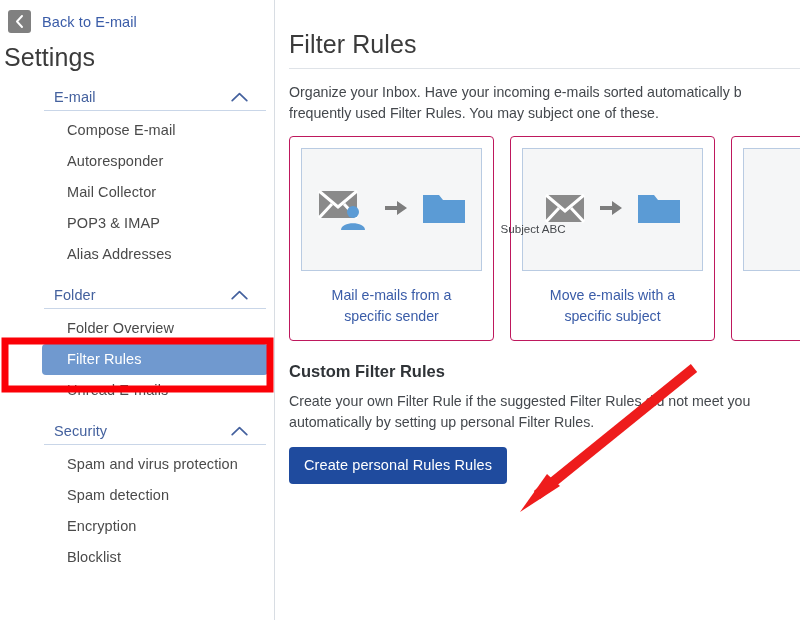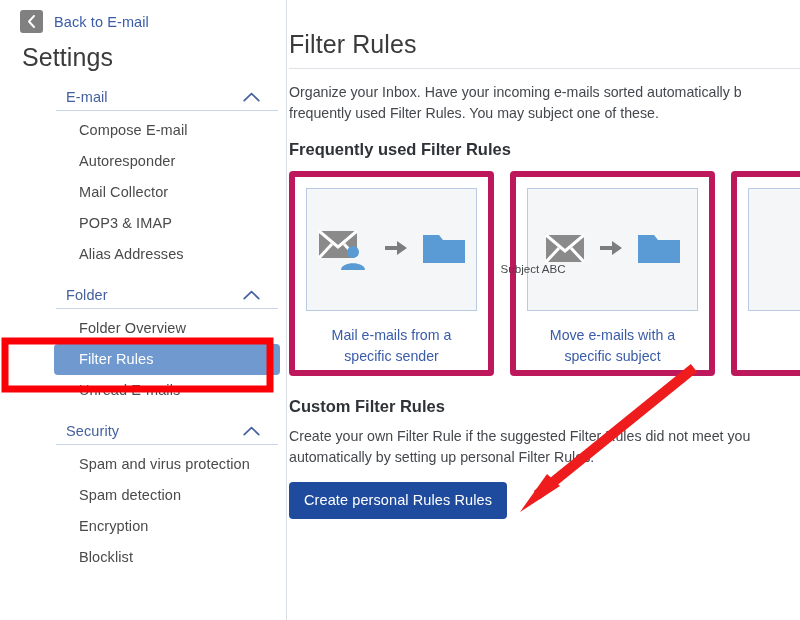--- a/index.html
+++ b/index.html
@@ -7,21 +7,21 @@
     width: 800px; height: 620px;
     overflow: hidden;
     background: #ffffff;
     font-family: "Liberation Sans", sans-serif;
     -webkit-font-smoothing: antialiased;
   }
   #app { position: relative; width: 800px; height: 620px; overflow: hidden; }
 
   
   #sidebar {
-    position: absolute; left: 12px; top: 0;
+    position: absolute; left: 0; top: 0;
     width: 275px; height: 620px;
     background: #ffffff;
     border-right: 1px solid #d8dde3;
     overflow: hidden;
   }
   .back-row {
     display: flex; align-items: center;
     gap: 11px;
     padding: 9px 0 0 8px;
     height: 34px;
@@ -36,21 +36,21 @@
   .back-chip svg { display: block; }
   .back-label {
     font-size: 14.5px;
     color: #3a5ca8;
     letter-spacing: .1px;
   }
   .settings-title {
     font-size: 25px;
     color: #3b3b3b;
     font-weight: 400;
-    padding: 9px 0 0 10px;
+    padding: 9px 0 0 4px;
     letter-spacing: .1px;
   }
 
   .section { margin-top: 17px; padding-left: 34px; }
   .section-head {
     display: flex; align-items: center; justify-content: space-between;
     padding: 0 18px 5px 10px;
     border-bottom: 1px solid #c9d6e8;
     margin: 0 8px 0 10px;
   }
@@ -104,21 +104,21 @@
   }
 
   .cards {
     display: flex;
     gap: 16px;
     margin-top: 12px;
     width: 900px;
   }
   .card {
     width: 205px; flex: none;
-    border: 6px solid #be185d;
+    border: 1px solid #be185d;
     border-radius: 4px;
     background: #ffffff;
     padding: 11px 11px 0 11px;
     height: 205px;
   }
   .card-thumb {
     height: 123px;
     background: #f5f6f7;
     border: 1px solid #b9cbe2;
     position: relative;
@@ -234,21 +234,20 @@
 
   <div id="main">
 
     <div class="page-title">Filter Rules</div>
 
     <div class="intro">
       <div>Organize your Inbox. Have your incoming e-mails sorted automatically b</div>
       <div>frequently used Filter Rules. You may subject one of these.</div>
     </div>
 
-    <div class="sub-head">Frequently used Filter Rules</div>
 
     <div class="cards" id="cards-row">
         <div class="card">
           <div class="card-thumb">
             <div class="glyph-row">
               <span><span style="position:relative;display:inline-block;width:52px;height:44px;"><span style="position:absolute;left:0;top:3px;"><svg width="40" height="30" viewBox="0 0 40 30">
                       <rect x="1" y="2" width="38" height="27" fill="#8a8a8a"></rect>
                       <path d="M1 2 L20 18 L39 2" fill="none" stroke="#ffffff" stroke-width="3"></path>
                       <path d="M1 29 L14 15 M39 29 L26 15" stroke="#ffffff" stroke-width="3" fill="none"></path>
                     </svg></span><span style="position:absolute;left:22px;top:18px;"><svg width="26" height="26" viewBox="0 0 26 26">

